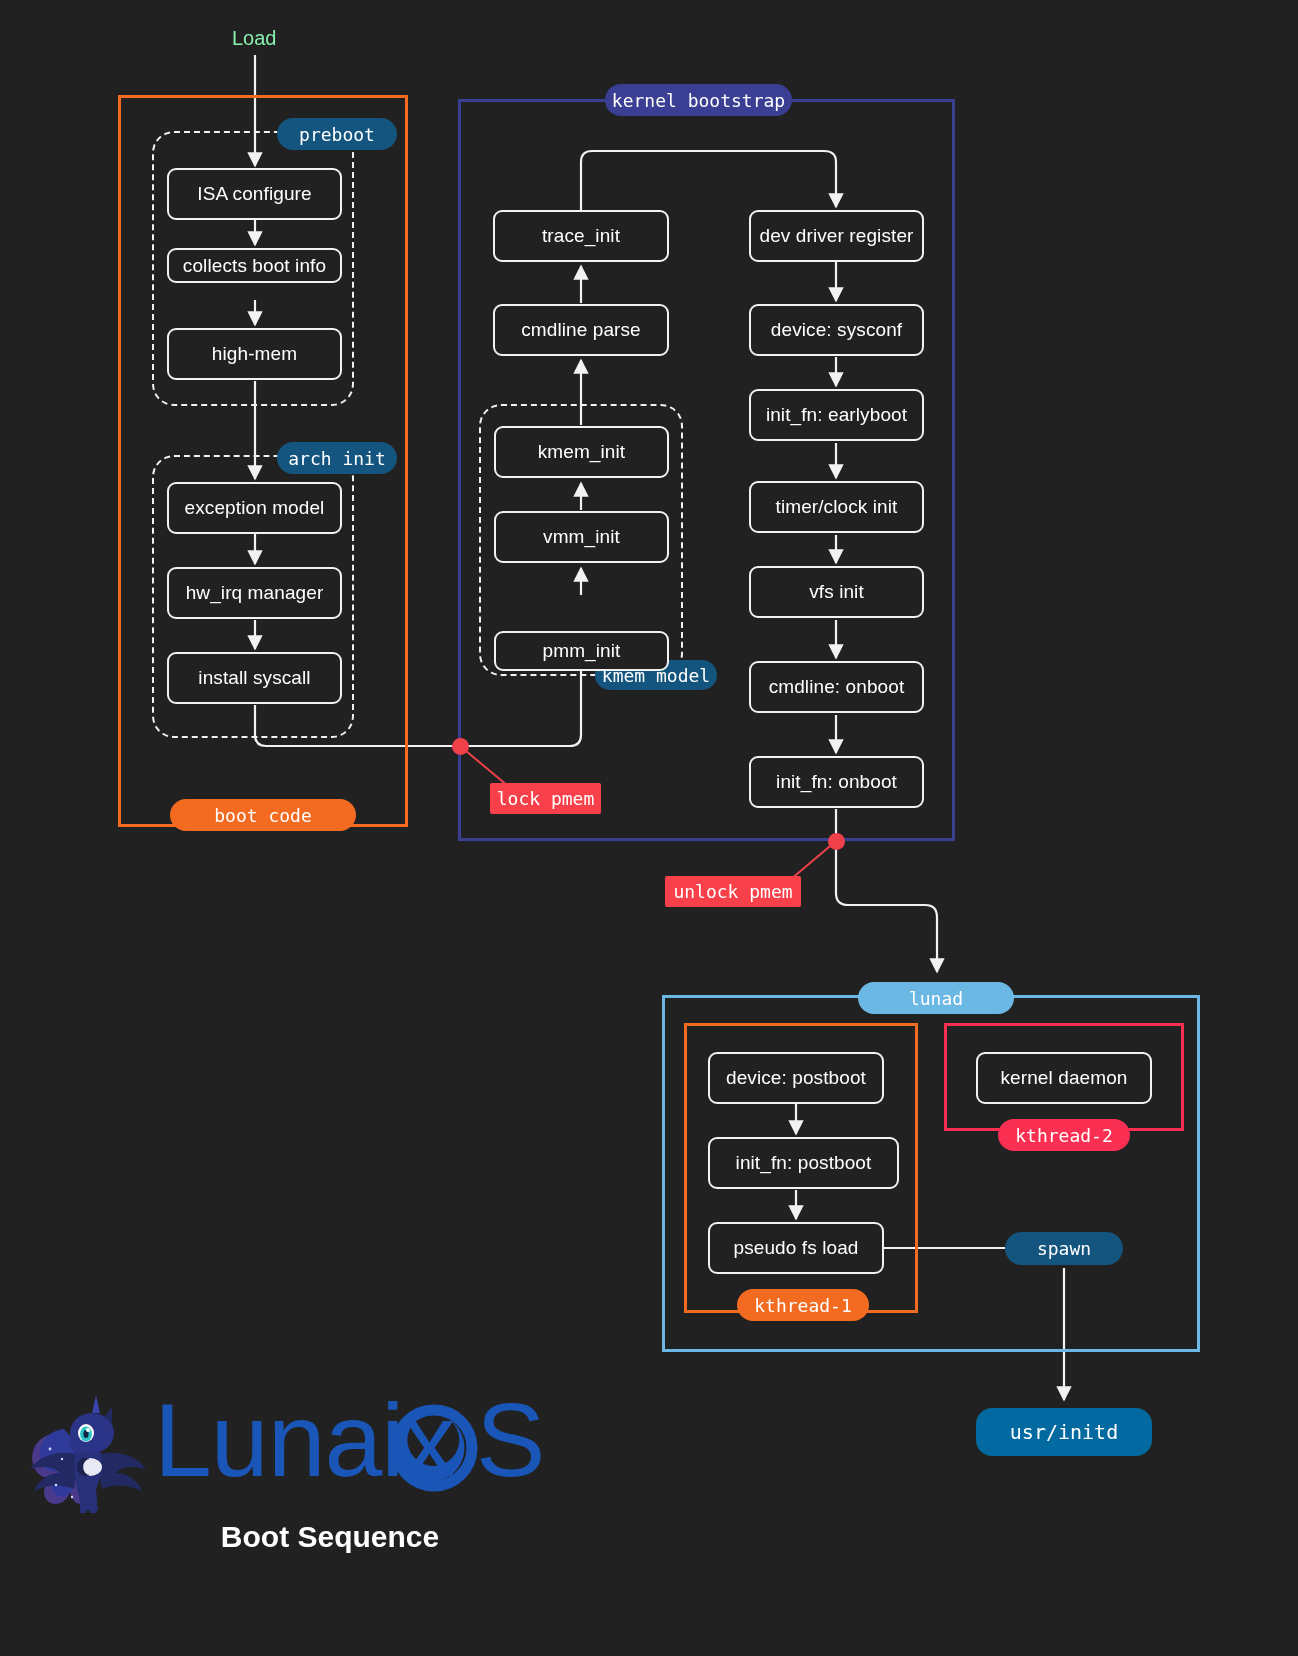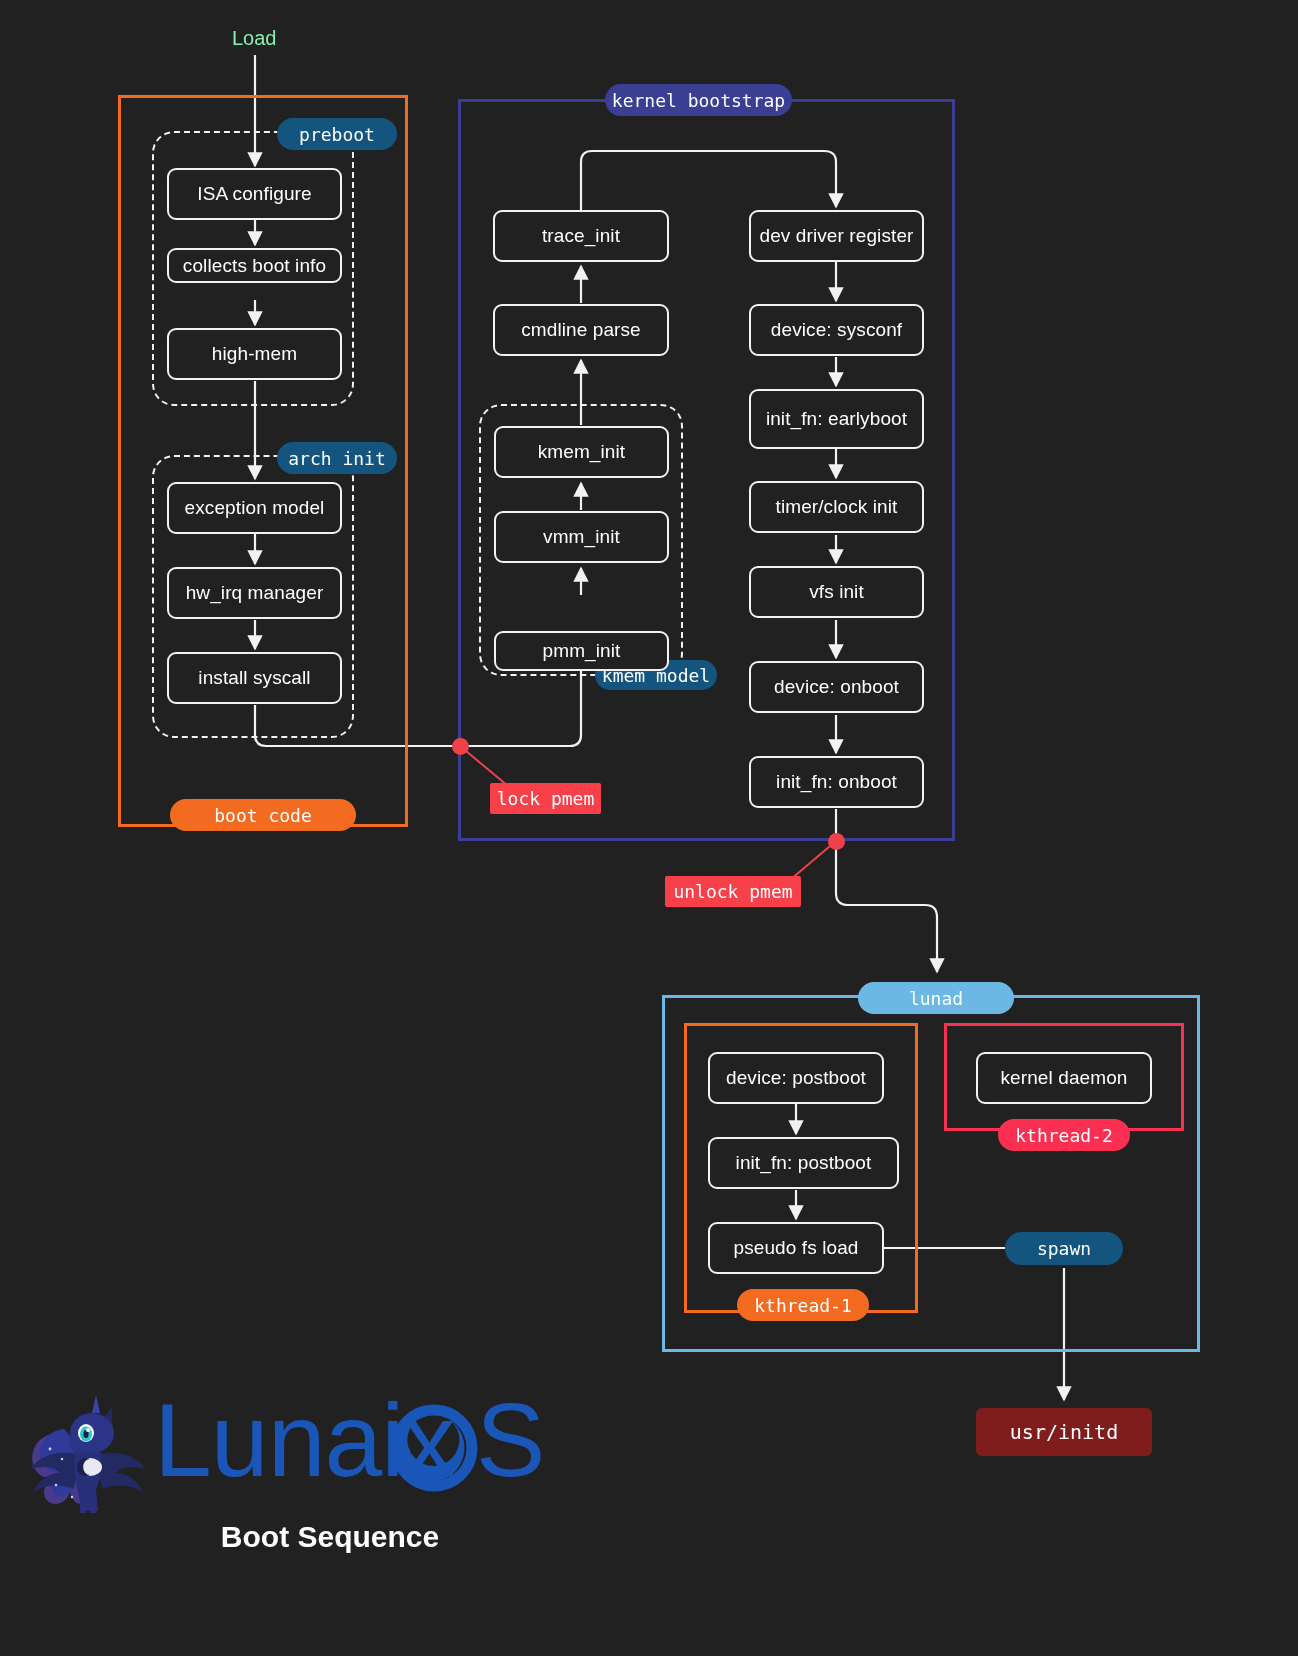--- a/index.html
+++ b/index.html
@@ -32,21 +32,21 @@
     font-size:18px;color:#ffffff;white-space:nowrap;
     padding:0 14px;border-radius:18px;
   }
   .tag-sq{border-radius:2px;}
   .t-blue{background:#14557f;}
   .t-navy{background:#3b3f94;}
   .t-orange{background:#f26b21;}
   .t-red{background:#f7404a;}
   .t-pink{background:#fb2f52;}
   .t-sky{background:#6cb8e4;}
-  .t-purple{background:#7f1d1d;border-radius:6px;}
+  .t-purple{background:#0369a1;border-radius:16px;}
 
   .plainlabel{
     position:absolute;font-size:20px;color:#86efac;white-space:nowrap;
   }
 
   .dot{position:absolute;width:17px;height:17px;border-radius:50%;background:#f0414b;}
 
   
   #footer{position:absolute;left:0;top:1370px;width:700px;height:200px;}
   #logo-wrap{position:absolute;left:20px;top:20px;display:flex;align-items:center;}
@@ -140,24 +140,24 @@
 
   <div class="cluster c-dashed" style="left:479px;top:404px;width:204px;height:272px;"></div>
   <div class="tag t-blue" style="left:595px;top:660px;width:122px;height:30px;">kmem model</div>
 
   <div class="node" style="left:494px;top:426px;width:175px;height:52px;">kmem_init</div>
   <div class="node" style="left:494px;top:511px;width:175px;height:52px;">vmm_init</div>
   <div class="node" style="left:494px;top:631px;width:175px;height:40px;">pmm_init</div>
 
   <div class="node" style="left:749px;top:210px;width:175px;height:52px;">dev driver register</div>
   <div class="node" style="left:749px;top:304px;width:175px;height:52px;">device: sysconf</div>
-  <div class="node" style="left:749px;top:389px;width:175px;height:60px;">init_fn: earlyboot</div>
+  <div class="node" style="left:749px;top:389px;width:175px;height:52px;">init_fn: earlyboot</div>
   <div class="node" style="left:749px;top:481px;width:175px;height:52px;">timer/clock init</div>
   <div class="node" style="left:749px;top:566px;width:175px;height:52px;">vfs init</div>
-  <div class="node" style="left:749px;top:661px;width:175px;height:52px;">device: onboot</div>
+  <div class="node" style="left:749px;top:661px;width:175px;height:52px;">cmdline: onboot</div>
   <div class="node" style="left:749px;top:756px;width:175px;height:52px;">init_fn: onboot</div>
 
   <div class="dot" style="left:452px;top:738px;"></div>
   <div class="tag tag-sq t-red" style="left:490px;top:783px;width:111px;height:31px;">lock pmem</div>
 
   <div class="dot" style="left:828px;top:833px;"></div>
   <div class="tag tag-sq t-red" style="left:665px;top:876px;width:136px;height:31px;">unlock pmem</div>
 
   <div class="cluster c-solid" style="left:662px;top:995px;width:538px;height:357px;border-color:#6cb8e4;"></div>
   <div class="tag t-sky" style="left:858px;top:982px;width:156px;height:32px;">lunad</div>

